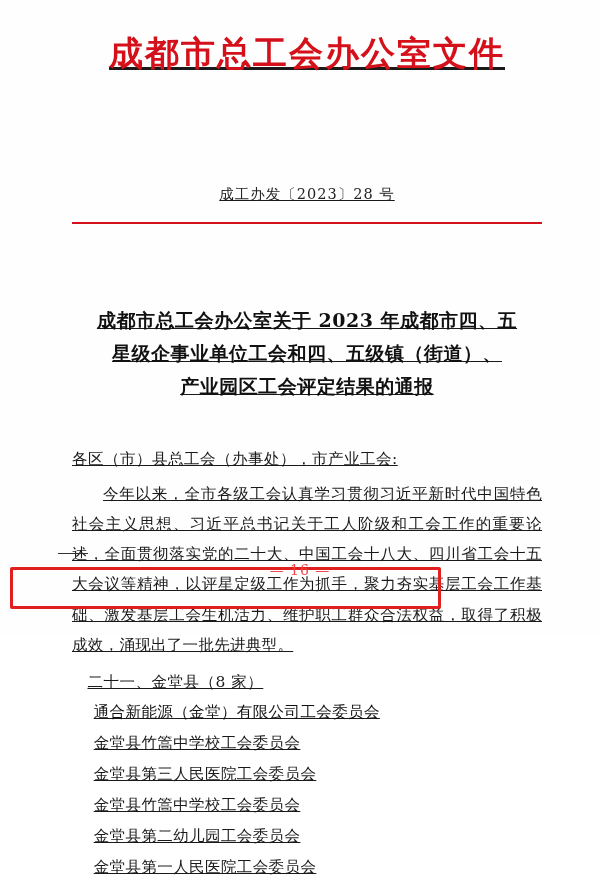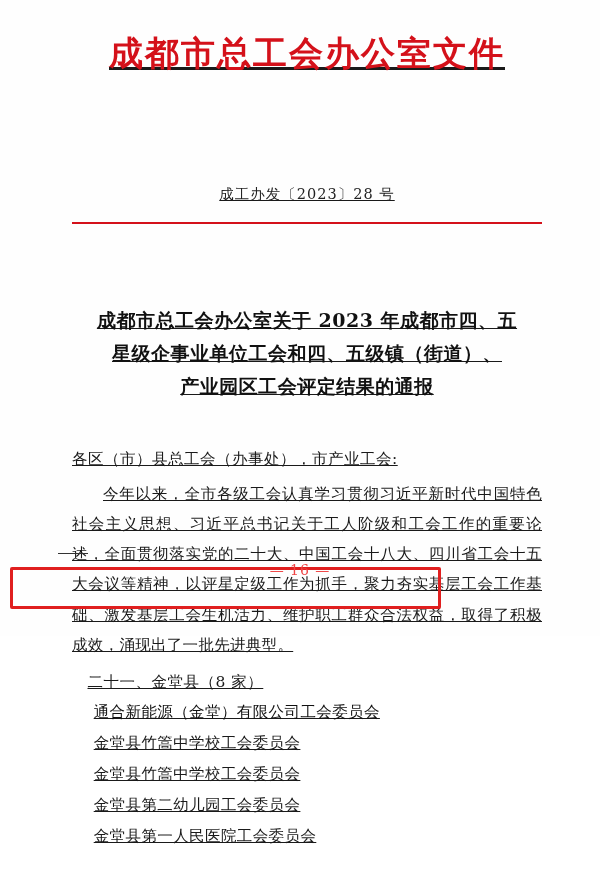--- a/index.html
+++ b/index.html
@@ -145,20 +145,21 @@
 
   <div class="salutation">各区（市）县总工会（办事处），市产业工会:</div>
 
   <div class="body-para">今年以来，全市各级工会认真学习贯彻习近平新时代中国特色社会主义思想、习近平总书记关于工人阶级和工会工作的重要论述，全面贯彻落实党的二十大、中国工会十八大、四川省工会十五大会议等精神，以评星定级工作为抓手，聚力夯实基层工会工作基础、激发基层工会生机活力、维护职工群众合法权益，取得了积极成效，涌现出了一批先进典型。</div>
 
   <div class="section-heading">二十一、金堂县（8 家）</div>
 
   <ul class="list">
     <li class="list-item highlighted">通合新能源（金堂）有限公司工会委员会</li>
     <li class="list-item">金堂县竹篙中学校工会委员会</li>
+    <li class="list-item">金堂县第三人民医院工会委员会</li>
     <li class="list-item">金堂县竹篙中学校工会委员会</li>
     <li class="list-item">金堂县第二幼儿园工会委员会</li>
     <li class="list-item">金堂县第一人民医院工会委员会</li>
   </ul>
 
   <div class="highlight-box" style="left: 10px; top: 567px; width: 425px; height: 36px;"></div>
 
   <div class="footer">
     <div class="footer-rule"></div>
     <div class="page-number">— 16 —</div>

